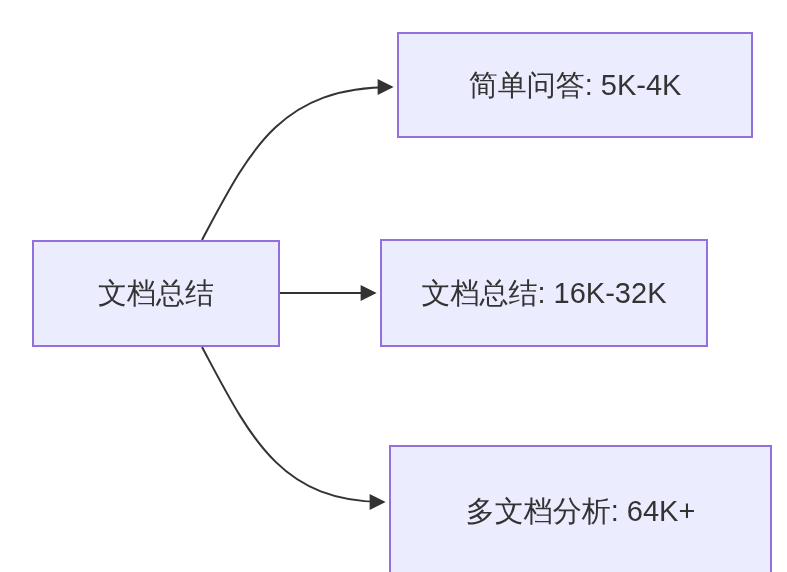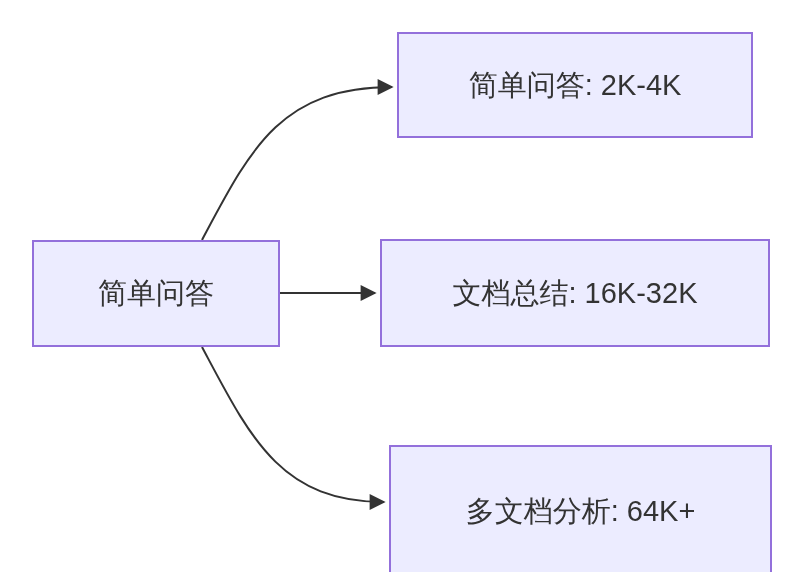--- a/index.html
+++ b/index.html
@@ -48,45 +48,45 @@
     font-size: 29px;
     line-height: 1.2;
     display: flex;
     align-items: center;
     justify-content: center;
     text-align: center;
     white-space: nowrap;
   }
   .node-root   { left: 32px;  top: 240px; width: 248px; height: 107px; }
   .node-b1     { left: 397px; top: 32px;  width: 356px; height: 106px; }
-  .node-b2     { left: 380px; top: 239px; width: 390px; height: 108px; }
+  .node-b2     { left: 380px; top: 239px; width: 328px; height: 108px; }
   .node-b3     { left: 389px; top: 445px; width: 383px; height: 132px; }
 </style>
 </head>
 <body>
 
 <div class="canvas">
 
   <svg class="edge-layer" width="787" height="572" viewBox="0 0 787 572" aria-hidden="true">
     <defs>
       <marker id="arrow" viewBox="0 0 10 10" refX="9" refY="5" markerUnits="strokeWidth" markerWidth="9" markerHeight="8" orient="auto">
         <path class="arrowhead" d="M 0 0 L 10 5 L 0 10 z"></path>
       </marker>
     </defs>
     <path class="edge" d="M 202 240 C 250 150, 280 87, 392 87" marker-end="url(#arrow)"></path>
     <path class="edge" d="M 280 293 L 375 293" marker-end="url(#arrow)"></path>
     <path class="edge" d="M 202 347 C 250 437, 280 502, 384 502" marker-end="url(#arrow)"></path>
   </svg>
 
   <div class="node node-root">
-    <span>简单问答</span>
+    <span>文档总结</span>
   </div>
 
   <div class="node node-b1">
-    <span>简单问答: 2K-4K</span>
+    <span>简单问答: 5K-4K</span>
   </div>
 
   <div class="node node-b2">
     <span>文档总结: 16K-32K</span>
   </div>
 
   <div class="node node-b3">
     <span>多文档分析: 64K+</span>
   </div>
 

